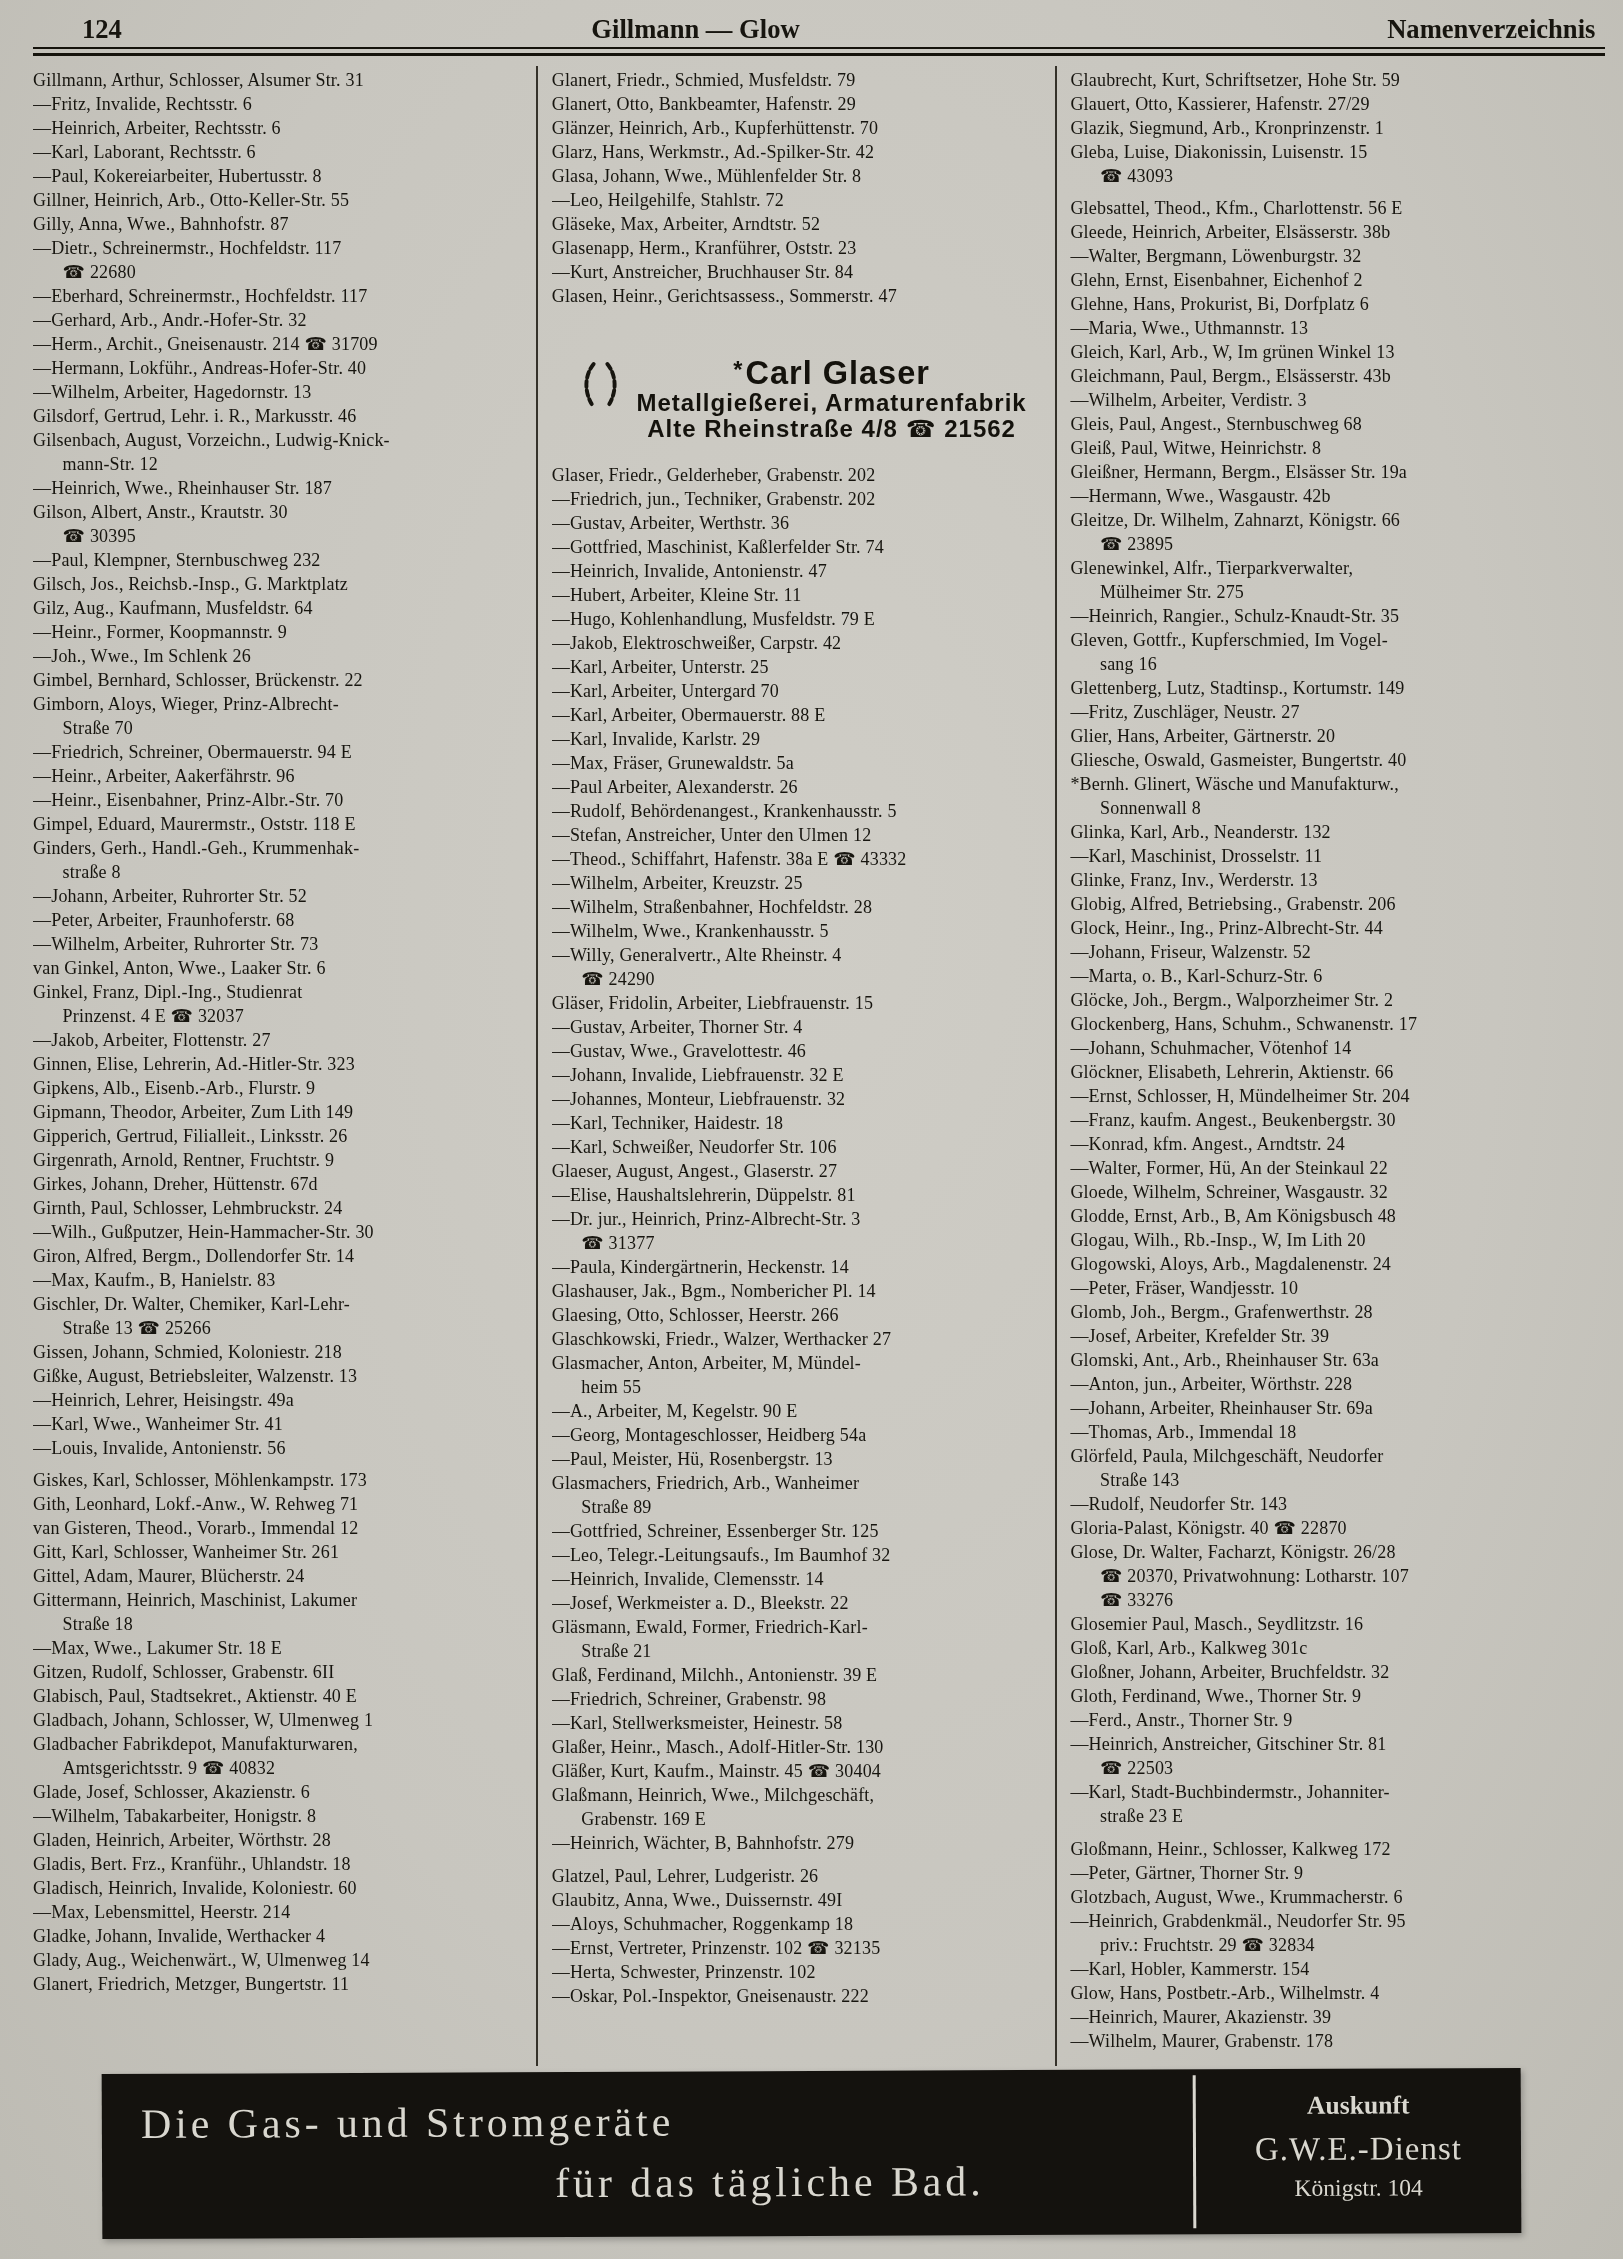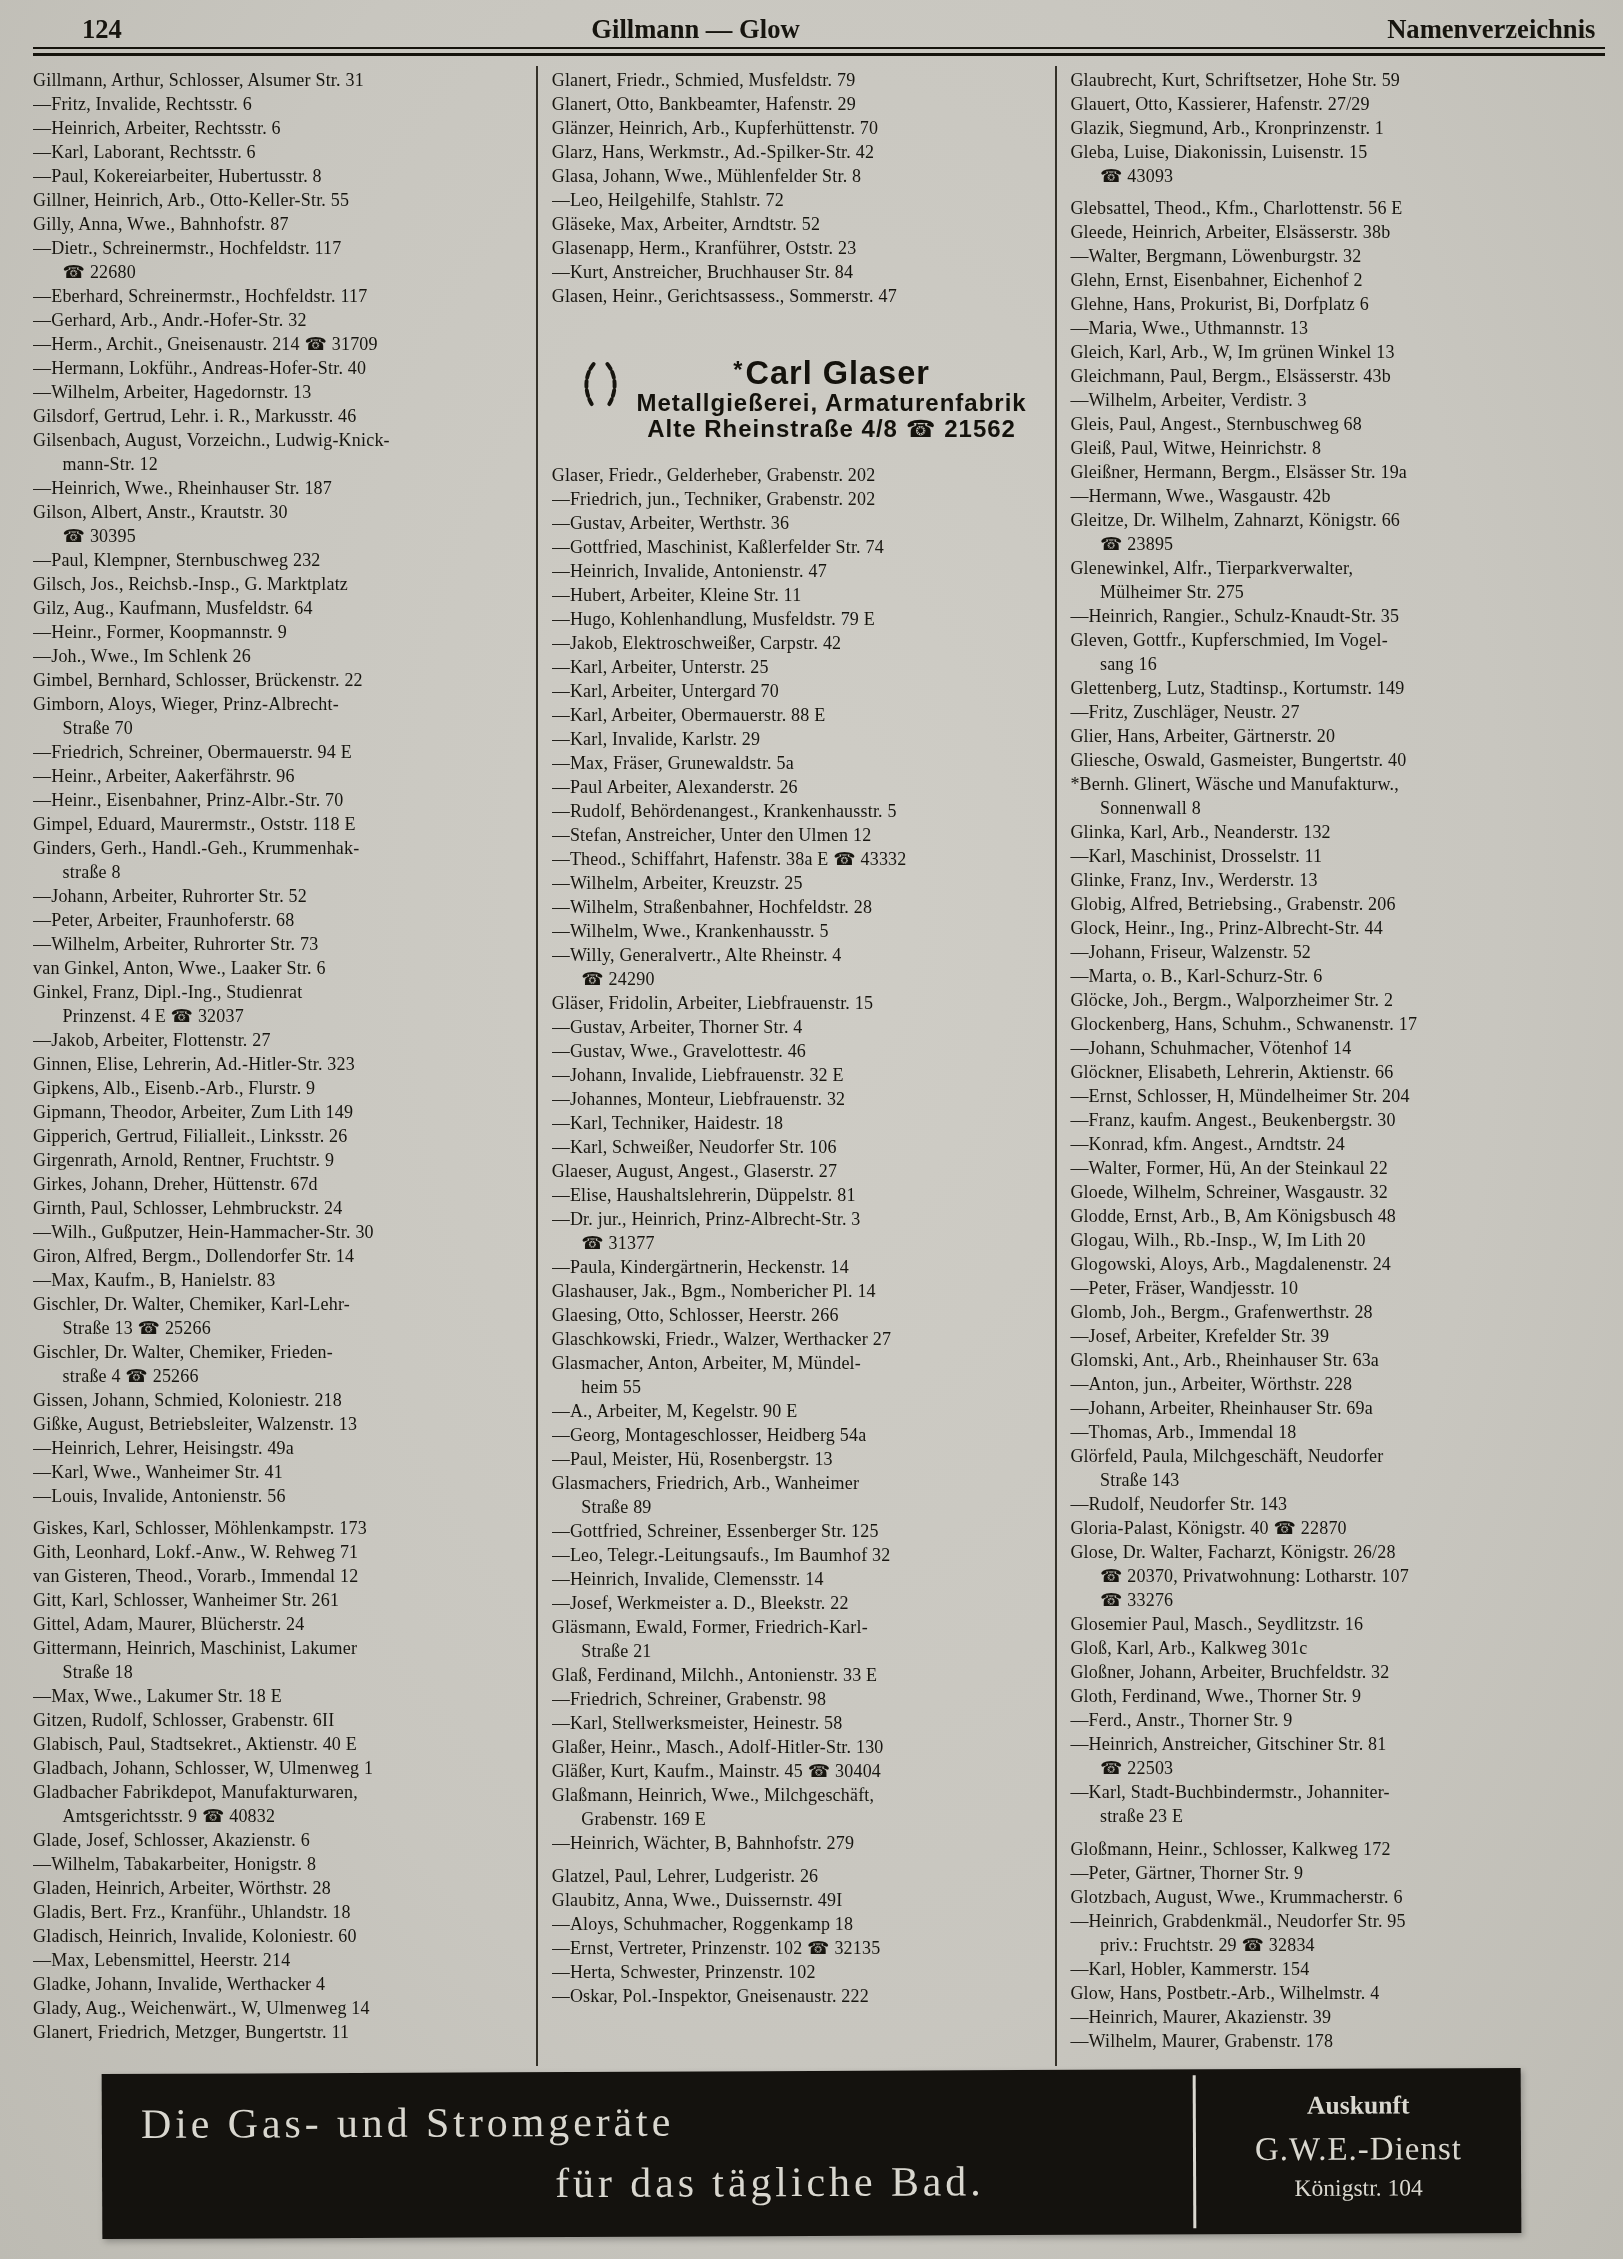--- a/index.html
+++ b/index.html
@@ -111,22 +111,20 @@
         <p class="entry">Gipmann, Theodor, Arbeiter, Zum Lith 149</p>
         <p class="entry">Gipperich, Gertrud, Filialleit., Linksstr. 26</p>
         <p class="entry">Girgenrath, Arnold, Rentner, Fruchtstr. 9</p>
         <p class="entry">Girkes, Johann, Dreher, Hüttenstr. 67d</p>
         <p class="entry">Girnth, Paul, Schlosser, Lehmbruckstr. 24</p>
         <p class="entry">—Wilh., Gußputzer, Hein-Hammacher-Str. 30</p>
         <p class="entry">Giron, Alfred, Bergm., Dollendorfer Str. 14</p>
         <p class="entry">—Max, Kaufm., B, Hanielstr. 83</p>
         <p class="entry">Gischler, Dr. Walter, Chemiker, Karl-Lehr-
 Straße 13  ☎ 25266</p>
-        <p class="entry">Gischler, Dr. Walter, Chemiker, Frieden-
-straße 4  ☎ 25266</p>
         <p class="entry">Gissen, Johann, Schmied, Koloniestr. 218</p>
         <p class="entry">Gißke, August, Betriebsleiter, Walzenstr. 13</p>
         <p class="entry">—Heinrich, Lehrer, Heisingstr. 49a</p>
         <p class="entry">—Karl, Wwe., Wanheimer Str. 41</p>
         <p class="entry">—Louis, Invalide, Antonienstr. 56</p>
         <p class="entry gap">Giskes, Karl, Schlosser, Möhlenkampstr. 173</p>
         <p class="entry">Gith, Leonhard, Lokf.-Anw., W. Rehweg 71</p>
         <p class="entry">van Gisteren, Theod., Vorarb., Immendal 12</p>
         <p class="entry">Gitt, Karl, Schlosser, Wanheimer Str. 261</p>
         <p class="entry">Gittel, Adam, Maurer, Blücherstr. 24</p>
@@ -223,21 +221,21 @@
           <p class="entry">—Georg, Montageschlosser, Heidberg 54a</p>
           <p class="entry">—Paul, Meister, Hü, Rosenbergstr. 13</p>
           <p class="entry">Glasmachers, Friedrich, Arb., Wanheimer
 Straße 89</p>
           <p class="entry">—Gottfried, Schreiner, Essenberger Str. 125</p>
           <p class="entry">—Leo, Telegr.-Leitungsaufs., Im Baumhof 32</p>
           <p class="entry">—Heinrich, Invalide, Clemensstr. 14</p>
           <p class="entry">—Josef, Werkmeister a. D., Bleekstr. 22</p>
           <p class="entry">Gläsmann, Ewald, Former, Friedrich-Karl-
 Straße 21</p>
-          <p class="entry">Glaß, Ferdinand, Milchh., Antonienstr. 33 E</p>
+          <p class="entry">Glaß, Ferdinand, Milchh., Antonienstr. 39 E</p>
           <p class="entry">—Friedrich, Schreiner, Grabenstr. 98</p>
           <p class="entry">—Karl, Stellwerksmeister, Heinestr. 58</p>
           <p class="entry">Glaßer, Heinr., Masch., Adolf-Hitler-Str. 130</p>
           <p class="entry">Gläßer, Kurt, Kaufm., Mainstr. 45  ☎ 30404</p>
           <p class="entry">Glaßmann, Heinrich, Wwe., Milchgeschäft,
 Grabenstr. 169 E</p>
           <p class="entry">—Heinrich, Wächter, B, Bahnhofstr. 279</p>
           <p class="entry gap">Glatzel, Paul, Lehrer, Ludgeristr. 26</p>
           <p class="entry">Glaubitz, Anna, Wwe., Duissernstr. 49I</p>
           <p class="entry">—Aloys, Schuhmacher, Roggenkamp 18</p>

